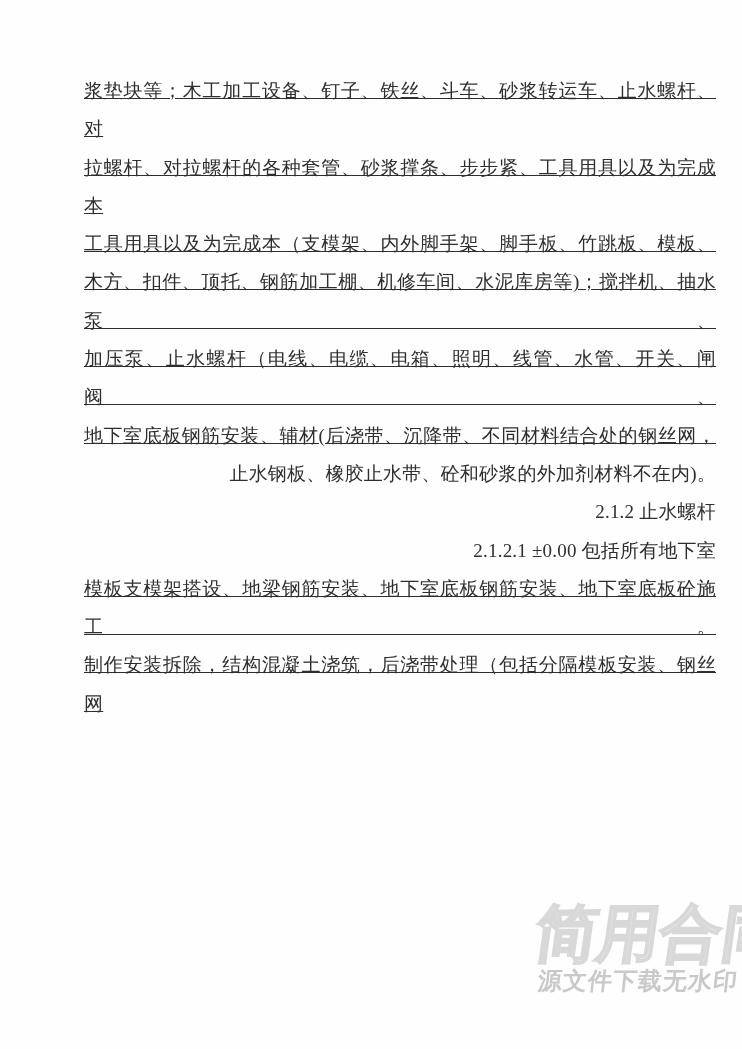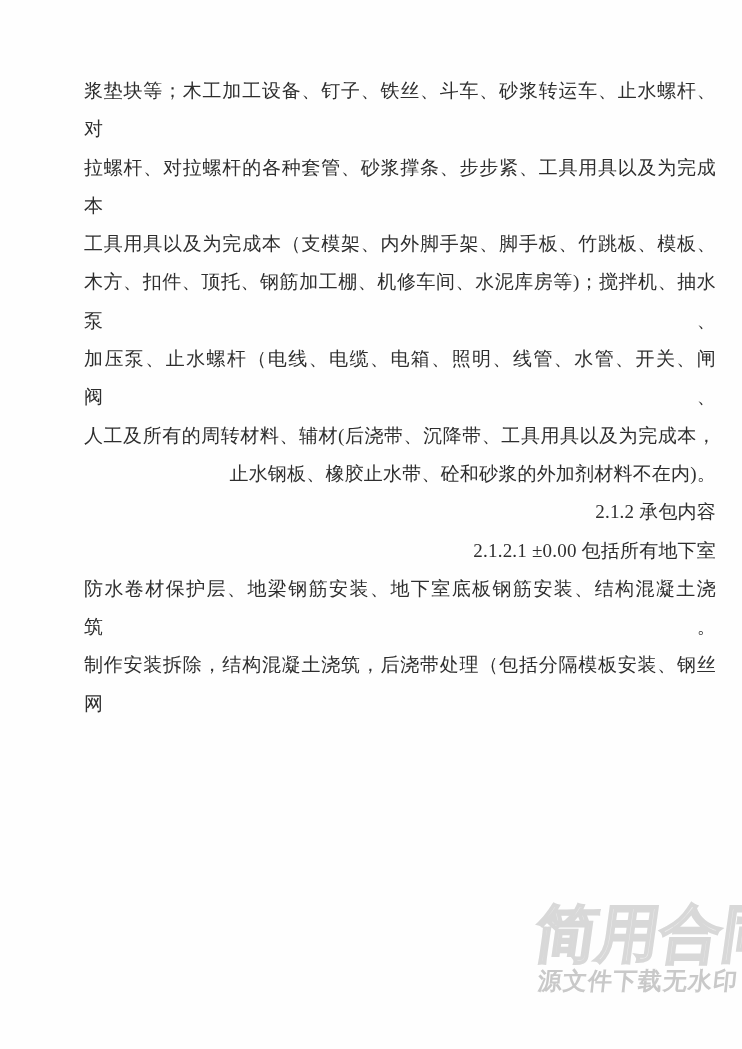--- a/index.html
+++ b/index.html
@@ -29,20 +29,21 @@
   }
   .line {
     width: 100%;
     text-align: right;
     white-space: normal;
   }
   .line.just {
     text-align: justify;
     text-align-last: justify;
     text-justify: inter-character;
+    text-decoration: underline;
   }
   .line.ind {
     text-indent: 38px;
   }
   
   #watermark {
     position: absolute;
     z-index: 1;
     pointer-events: none;
   }
@@ -82,21 +83,21 @@
     <div id="watermark-tagline">源文件下载无水印</div>
   </div>
 
   <div id="text-block">
 
   <div class="line just"><span>浆垫块等；木工加工设备、钉子、铁丝、斗车、砂浆转运车、止水螺杆、对</span></div>
       <div class="line just"><span>拉螺杆、对拉螺杆的各种套管、砂浆撑条、步步紧、工具用具以及为完成本</span></div>
       <div class="line just"><span>工具用具以及为完成本（支模架、内外脚手架、脚手板、竹跳板、模板、</span></div>
       <div class="line just"><span>木方、扣件、顶托、钢筋加工棚、机修车间、水泥库房等)；搅拌机、抽水泵、</span></div>
       <div class="line just"><span>加压泵、止水螺杆（电线、电缆、电箱、照明、线管、水管、开关、闸阀、</span></div>
-      <div class="line just"><span>人工及所有的周转材料、辅材(后浇带、沉降带、工具用具以及为完成本，</span></div>
+      <div class="line just"><span>地下室底板钢筋安装、辅材(后浇带、沉降带、不同材料结合处的钢丝网，</span></div>
       <div class="line"><span>止水钢板、橡胶止水带、砼和砂浆的外加剂材料不在内)。</span></div>
-      <div class="line ind"><span>2.1.2 承包内容</span></div>
+      <div class="line ind"><span>2.1.2 止水螺杆</span></div>
       <div class="line ind"><span>2.1.2.1 ±0.00 包括所有地下室</span></div>
-      <div class="line just"><span>防水卷材保护层、地梁钢筋安装、地下室底板钢筋安装、结构混凝土浇筑。</span></div>
+      <div class="line just"><span>模板支模架搭设、地梁钢筋安装、地下室底板钢筋安装、地下室底板砼施工。</span></div>
       <div class="line just"><span>制作安装拆除，结构混凝土浇筑，后浇带处理（包括分隔模板安装、钢丝网</span></div>
     </div>
 
 </div>
 
 </body></html>

